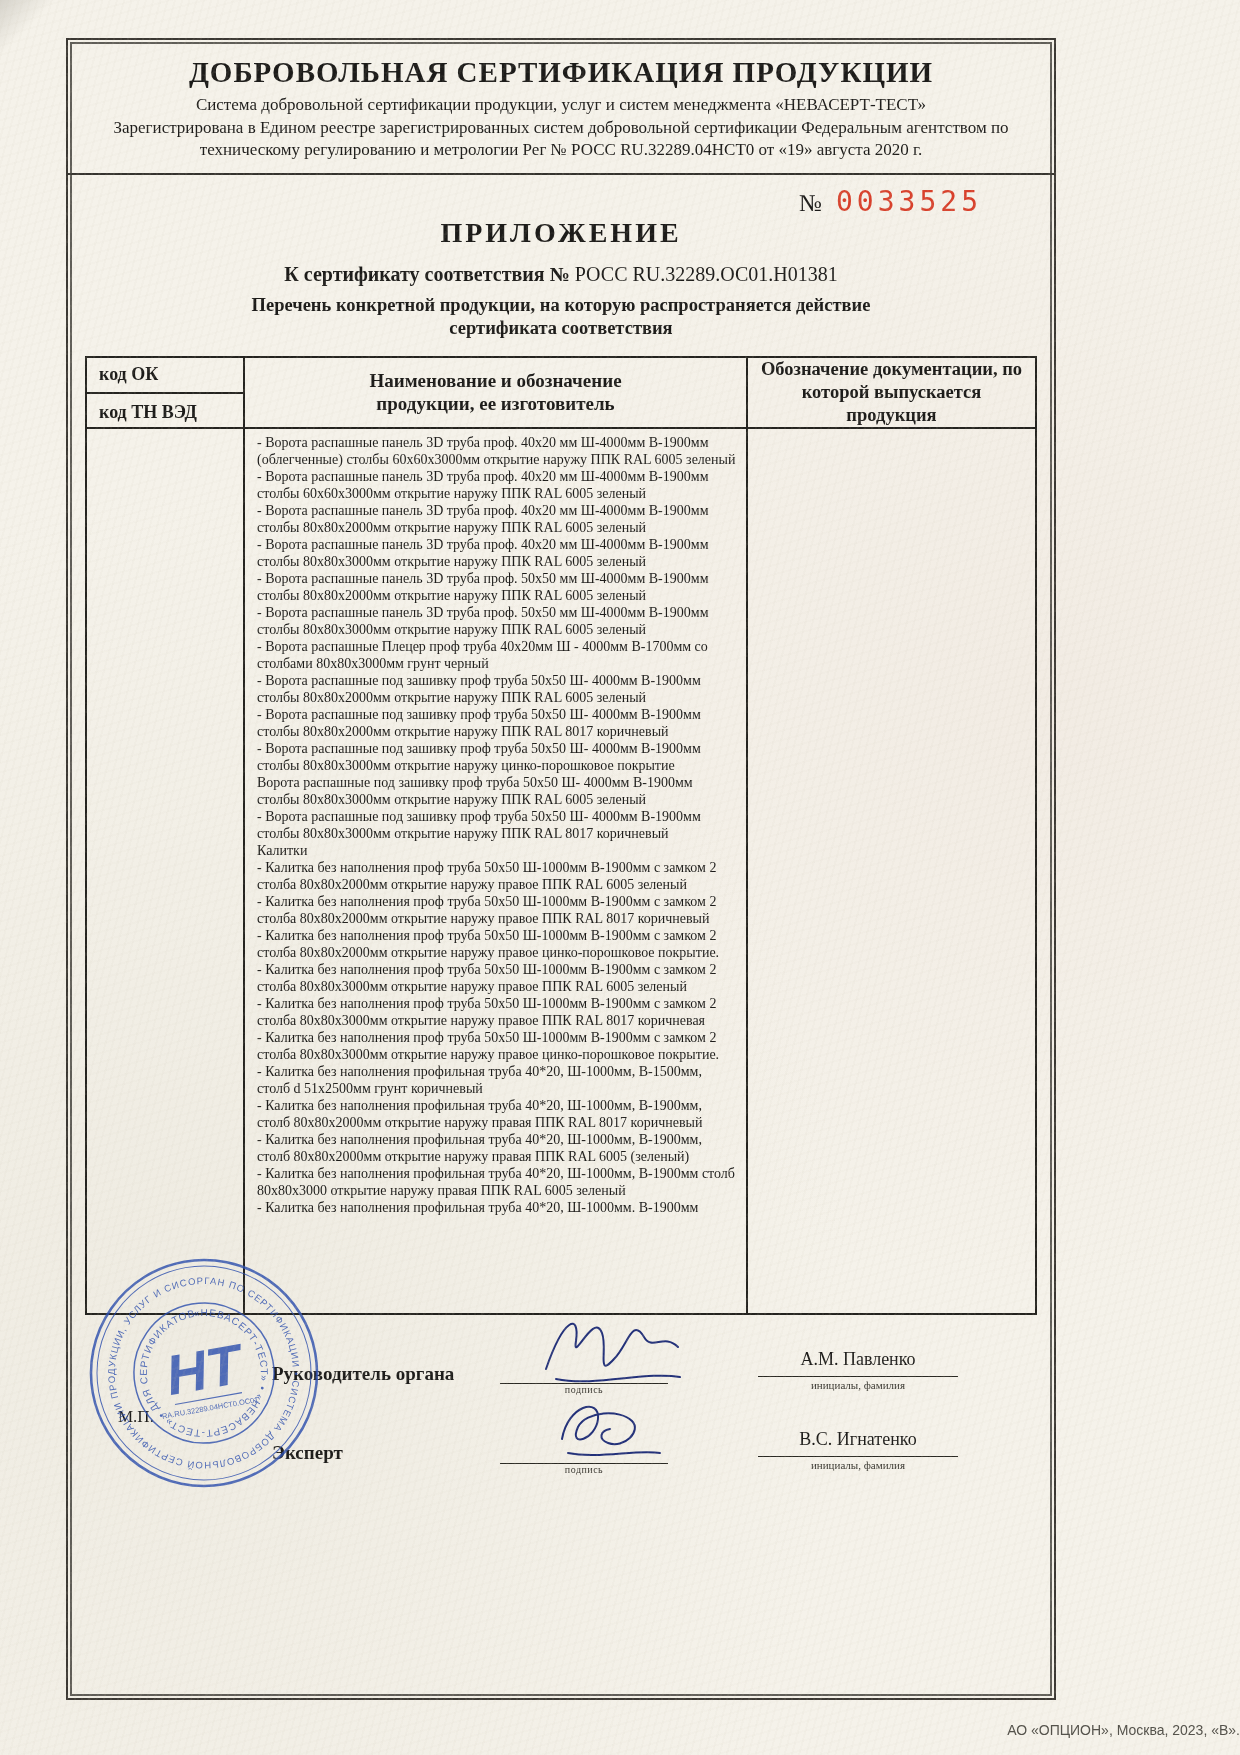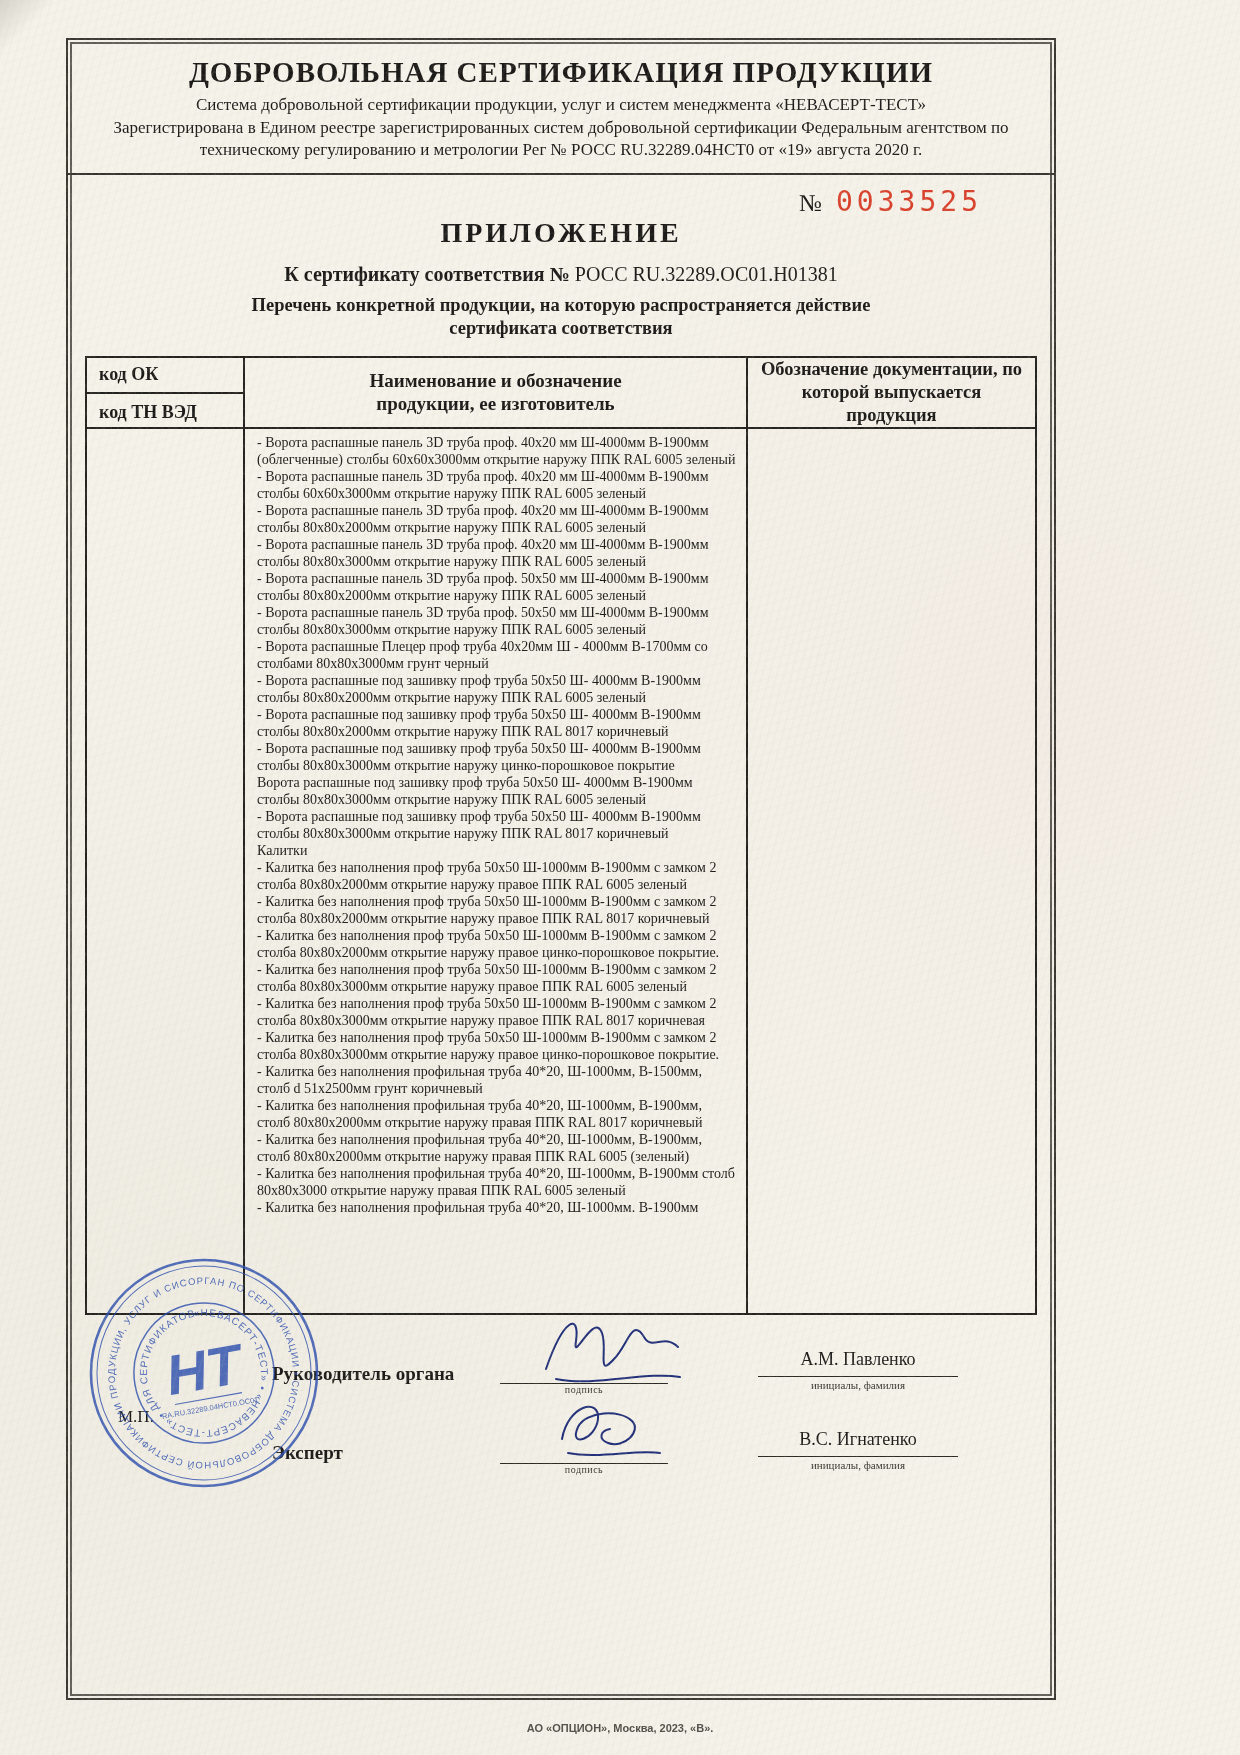--- a/index.html
+++ b/index.html
@@ -85,23 +85,23 @@
   .nameblock .nm { font-size:18px; padding-bottom:6px; border-bottom:1.5px solid #2a2923; }
   .nameblock .cap { font-size:11px; color:#3a3831; margin-top:2px; }
 
   .stamp {
     position:absolute; left:16px; top:-62px; width:240px; height:240px;
     opacity:.82; transform:rotate(-10deg); z-index:4;
   }
   .stamp text { font-family:"Liberation Sans","DejaVu Sans",sans-serif; }
 
   .print-note {
-    position:absolute; left:0; right:0; top:1722px; text-align:center;
+    position:absolute; left:0; right:0; top:1722px; text-align:right;
     font-family:"Liberation Sans","DejaVu Sans",sans-serif;
-    font-size:11px; color:#55534c; z-index:6;font-weight:bold;
+    font-size:14px; color:#55534c; z-index:6;
   }
 </style>
 </head>
 <body>
 
 <div class="frame">
 
   <header class="head">
     <h1>ДОБРОВОЛЬНАЯ СЕРТИФИКАЦИЯ ПРОДУКЦИИ</h1>
     <p class="hl1">Система добровольной сертификации продукции, услуг и систем менеджмента «НЕВАСЕРТ-ТЕСТ»</p>

